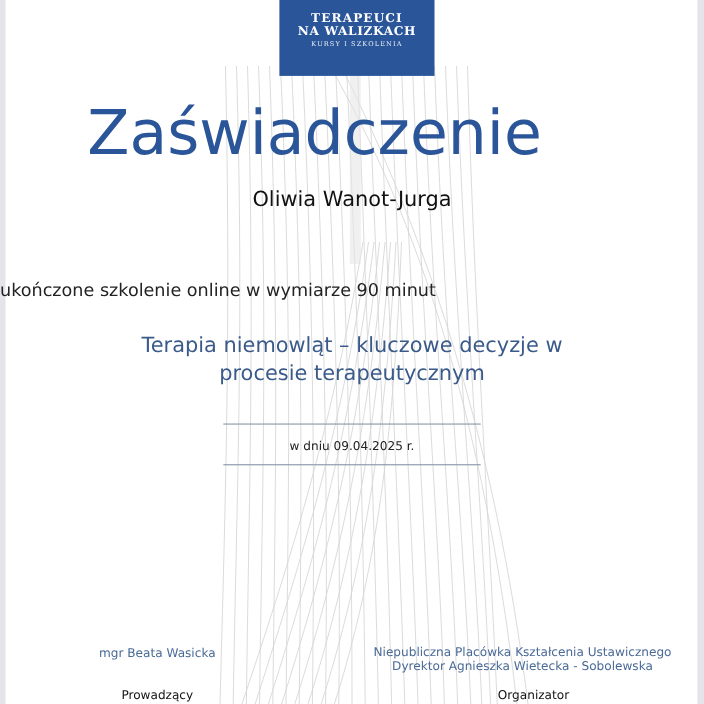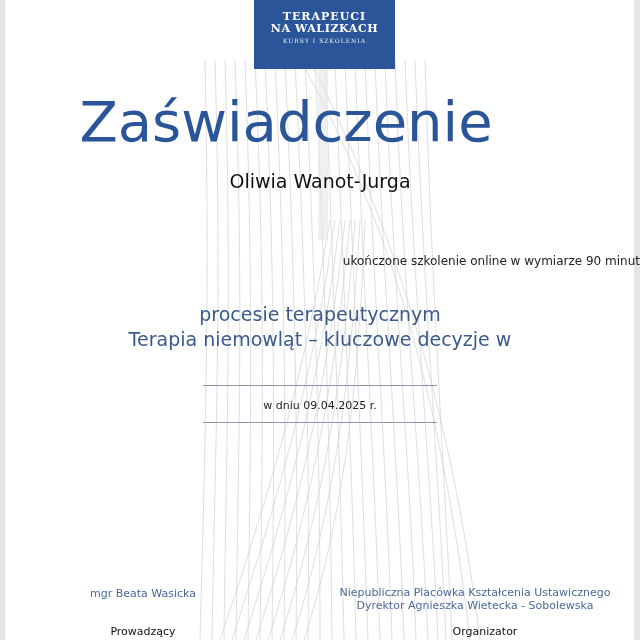--- a/index.html
+++ b/index.html
@@ -22,22 +22,22 @@
 
     .title {
       position: absolute; left: 0; top: 94px; width: 572px; text-align: center;
       font-size: 56px; color: #2a5599; font-weight: normal; line-height: 1;
     }
     .recipient {
       position: absolute; left: 0; top: 170px; width: 640px; text-align: center;
       font-size: 19px; color: #111111;
     }
     .completed {
-      position: absolute; left: 0; top: 254px; width: 640px; text-align: right;
-      font-size: 12px; color: #222222;
+      position: absolute; left: 0; top: 254px; width: 640px; text-align: left;
+      font-size: 16px; color: #222222;
     }
     .course {
       position: absolute; left: 0; top: 302px; width: 640px; text-align: center;
       font-size: 19px; color: #3a5a8a; line-height: 25px;
     }
     .rule { position: absolute; left: 203px; width: 234px; height: 1px; background: #8896a8; }
     .rule.r1 { top: 385px; }
     .rule.r2 { top: 422px; }
     .date {
       position: absolute; left: 0; top: 399px; width: 640px; text-align: center;
@@ -110,22 +110,22 @@
   <div class="l1">TERAPEUCI</div>
   <div class="l2">NA WALIZKACH</div>
   <div class="l3">KURSY I SZKOLENIA</div>
 </div>
 
 <div class="title">Zaświadczenie</div>
 <div class="recipient">Oliwia Wanot-Jurga</div>
 <div class="completed">ukończone szkolenie online w wymiarze 90 minut</div>
 
 <div class="course">
+  <div>Terapia niemowląt – kluczowe decyzje w</div>
   <div>procesie terapeutycznym</div>
-  <div>Terapia niemowląt – kluczowe decyzje w</div>
 </div>
 
 <div class="rule r1"></div>
 <div class="date">w dniu 09.04.2025 r.</div>
 <div class="rule r2"></div>
 
 <div class="trainer-name">mgr Beata Wasicka</div>
 <div class="trainer-role">Prowadzący</div>
 
 <div class="organizer">

